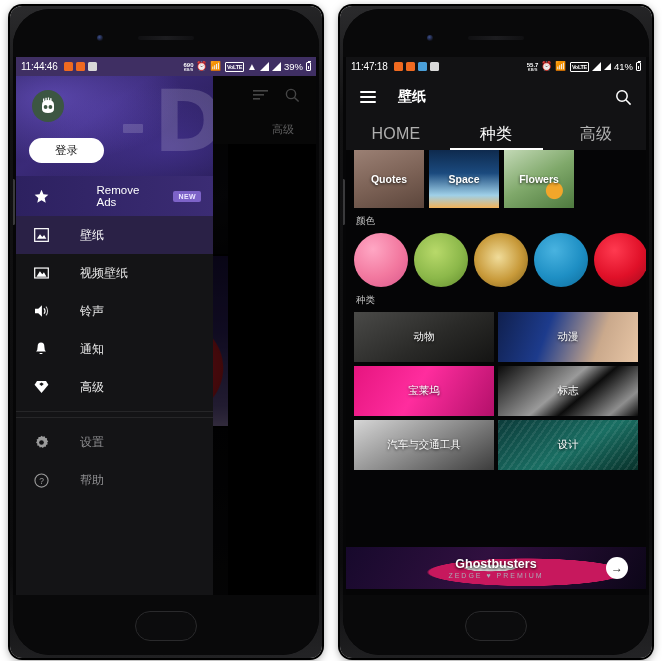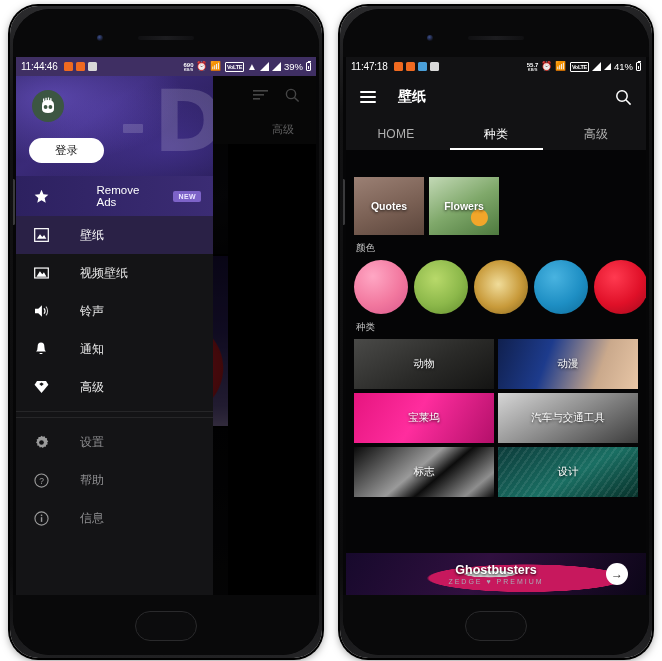--- a/index.html
+++ b/index.html
@@ -9,21 +9,21 @@
     font-family: "Liberation Sans", "DejaVu Sans", sans-serif;
     overflow: hidden;
   }
   .stage { position: relative; width: 662px; height: 661px; background: #fff; }
 
   
   .phone {
     position: absolute;
     width: 312px; height: 652px;
     top: 6px;
-    border-radius: 28px;
+    border-radius: 12px;
     background: linear-gradient(175deg,#2b2b2d 0%,#121213 16%,#0b0b0c 82%,#242426 100%);
     box-shadow: 0 0 0 2px #000, 0 2px 10px rgba(0,0,0,.5);
     overflow: hidden;
   }
   .phone.left  { left: 10px; }
   .phone.right { left: 340px; }
   .phone-inner {
     position: absolute; inset: 3px;
     border-radius: 37px;
     background: #060607;
@@ -197,30 +197,30 @@
     background: #121214; gap: 14px;
   }
   .hamburger { display: flex; flex-direction: column; gap: 3px; cursor: pointer; }
   .hamburger span { display: block; width: 16px; height: 2px; background: #fff; border-radius: 1px; }
   .title-r { color: #fff; font-size: 14px; font-weight: bold; margin-left: 8px; }
   .tabs-r {
     height: 32px; display: flex; background: #121214; position: relative;
   }
   .tab-r {
     flex: 1; display: flex; align-items: center; justify-content: center;
-    font-size: 12px; color: #b0b0b0; cursor: pointer; letter-spacing: .3px;
+    font-size: 16px; color: #b0b0b0; cursor: pointer; letter-spacing: .3px;
   }
   .tab-r.active { color: #fff; }
   .tab-underline {
     position: absolute; bottom: 0; height: 2.5px; background: #fff;
     width: 31%; left: 34.5%;
   }
   .content-r { position: absolute; top: 74px; left: 0; right: 0; bottom: 0; overflow: hidden; background: #050506; }
   .sec-title { color: #c4c4c4; font-size: 9.5px; padding: 7px 10px 5px; }
-  .hrow { display: flex; gap: 5px; padding: 0 5px 0 8px; margin-top: 27px; }
+  .hrow { display: flex; gap: 5px; padding: 0 5px 0 8px; }
   .trend-tile {
     width: 70px; height: 58px; flex: 0 0 auto; position: relative;
     display: flex; align-items: center; justify-content: center;
     overflow: hidden;
   }
   .trend-tile span { position: relative; color: #fff; font-size: 10.5px; font-weight: bold; text-shadow: 0 1px 3px rgba(0,0,0,.8); }
   .t-quotes { background: linear-gradient(160deg,#9b8074,#7a6054 55%,#5c463c); }
   .t-xmas   { background:
       radial-gradient(circle at 30% 30%, #e9c35a 0 3px, rgba(0,0,0,0) 4px),
       radial-gradient(circle at 70% 62%, #e9c35a 0 3px, rgba(0,0,0,0) 4px),
@@ -240,21 +240,21 @@
   .cat-tile span { position: relative; color: #fff; font-size: 10.5px; text-shadow: 0 1px 3px rgba(0,0,0,.85); }
   .c-animals { background: linear-gradient(150deg,#4a4a48,#2a2a28 55%,#141413); }
   .c-anime   { background: linear-gradient(110deg,#10204e 0%,#1d3b8c 35%,#caa98c 72%,#e8c6a6 100%); }
   .c-bolly   { background: linear-gradient(120deg,#e6157f,#ff2d9e 45%,#b3106a); }
   .c-logos   { background: linear-gradient(140deg,#0a0a0a 0%,#9a9a9a 45%,#0c0c0c 60%,#8e8e8e 85%,#0a0a0a 100%); }
   .c-cars    { background: linear-gradient(150deg,#d6d6d6,#8e8e8e 48%,#3c3c3c); }
   .c-design  { background:
       repeating-linear-gradient(125deg, rgba(255,255,255,.08) 0 2px, rgba(0,0,0,0) 2px 6px),
       linear-gradient(150deg,#0c3b3a,#1a6f63 55%,#073029); }
   .banner {
-    position: absolute; left: 0; right: 0; bottom: 0; height: 42px;
+    position: absolute; left: 0; right: 0; bottom: 6px; height: 42px;
     display: flex; align-items: center; justify-content: center;
     background:
       radial-gradient(ellipse at 48% 50%, #d8d8d8 0 11%, rgba(0,0,0,0) 12%),
       radial-gradient(ellipse at 60% 60%, #c7185d 0 38%, rgba(0,0,0,0) 39%),
       linear-gradient(120deg,#17092c,#30103f 45%,#0c0618);
     overflow: hidden;
   }
   .banner-txt { position: relative; text-align: center; }
   .banner-title { color: #fff; font-size: 12.5px; font-weight: bold; text-shadow: 0 1px 3px #000; }
   .banner-sub { color: #a9a9b4; font-size: 7px; letter-spacing: 2px; margin-top: 1px; }
@@ -440,30 +440,20 @@
               <div class="nav-item muted">
                 <span class="ico">
                   <svg width="15" height="15" viewBox="0 0 16 16">
                       <circle cx="8" cy="8" r="7" fill="none" stroke="#9b9b9b" stroke-width="1.2"></circle>
                       <text x="8" y="11.6" font-size="9" fill="#9b9b9b" text-anchor="middle" font-family="Liberation Sans">?</text>
                     </svg>
                 </span>
                 <span class="lbl">帮助</span>
               </div>
 
-              <div class="nav-item muted">
-                <span class="ico">
-                  <svg width="15" height="15" viewBox="0 0 16 16">
-                      <circle cx="8" cy="8" r="7" fill="none" stroke="#9b9b9b" stroke-width="1.2"></circle>
-                      <rect x="7.3" y="6.6" width="1.5" height="5" fill="#9b9b9b"></rect>
-                      <rect x="7.3" y="3.8" width="1.5" height="1.6" fill="#9b9b9b"></rect>
-                    </svg>
-                </span>
-                <span class="lbl">信息</span>
-              </div>
 
             </div>
           </div>
         </div>
       </div>
 
       <div class="bezel-bottom">
         <div class="home-btn"></div>
       </div>
     </div>
@@ -527,20 +517,23 @@
             <div class="tab-r">高级</div>
             <div class="tab-underline"></div>
           </div>
 
           <div class="content-r">
 
             <div class="hrow">
               <div class="trend-tile t-quotes">
                   <span>Quotes</span>
                 </div>
+              <div class="trend-tile t-space">
+                  <span>Space</span>
+                </div>
               <div class="trend-tile t-flowers">
                   <span>Flowers</span>
                 </div>
 
             </div>
 
             <div class="sec-title">颜色</div>
             <div class="circ-row">
               <div class="circ" style="background:radial-gradient(circle at 35% 30%,#ffa7c4,#f2789f 55%,#d8568a)"></div>
               <div class="circ" style="background:radial-gradient(circle at 40% 35%,#b8d96a,#8cb84a 55%,#5f8a2c)"></div>
@@ -554,25 +547,25 @@
             <div class="cat-grid">
               <div class="cat-tile c-animals">
                   <span>动物</span>
                 </div>
               <div class="cat-tile c-anime">
                   <span>动漫</span>
                 </div>
               <div class="cat-tile c-bolly">
                   <span>宝莱坞</span>
                 </div>
+              <div class="cat-tile c-logos">
+                  <span>标志</span>
+                </div>
               <div class="cat-tile c-cars">
                   <span>汽车与交通工具</span>
-                </div>
-              <div class="cat-tile c-logos">
-                  <span>标志</span>
                 </div>
               <div class="cat-tile c-design">
                   <span>设计</span>
                 </div>
             </div>
 
             <div class="banner">
               <div class="banner-txt">
                 <div class="banner-title">Ghostbusters</div>
                 <div class="banner-sub">ZEDGE ♥ PREMIUM</div>

